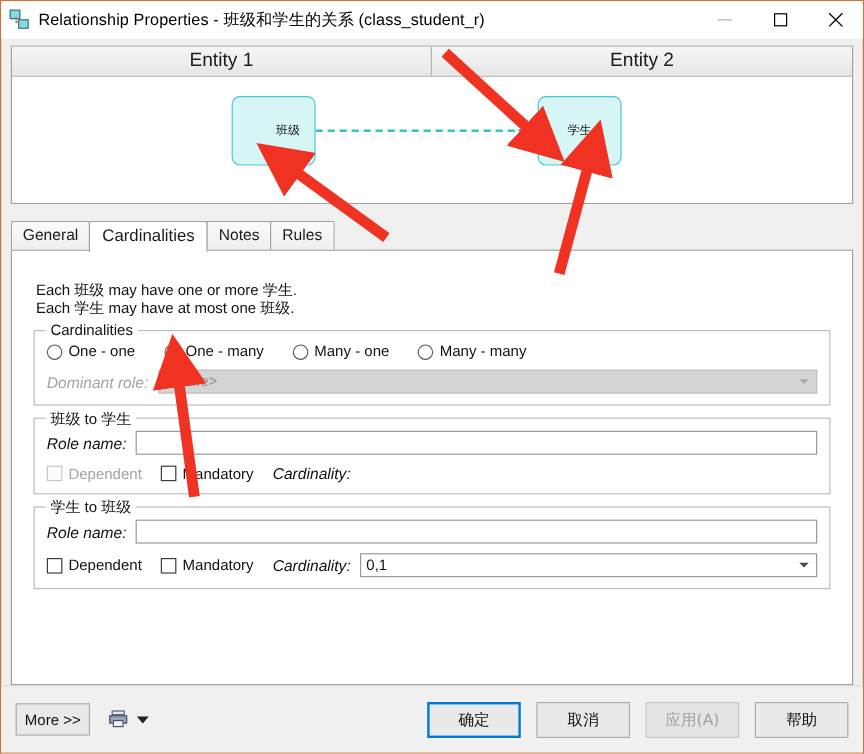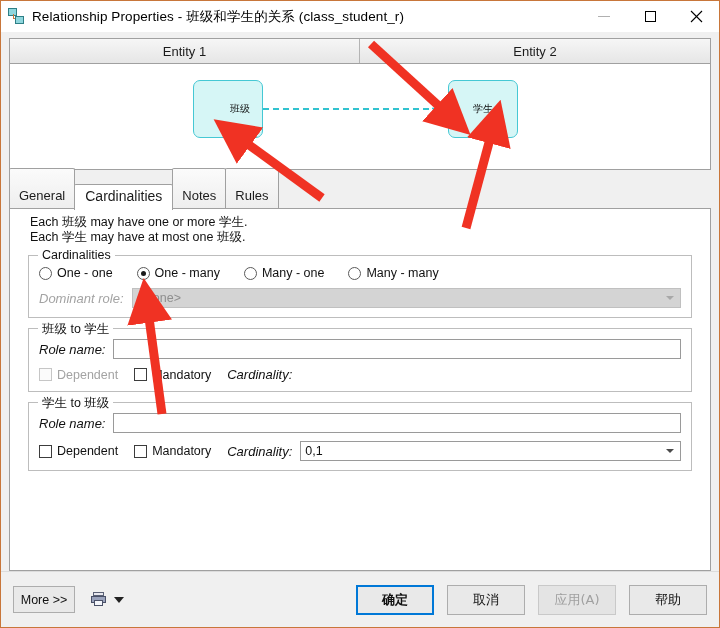--- a/index.html
+++ b/index.html
@@ -67,21 +67,21 @@
   .ent-headers{
     display:flex;height:24px;min-height:24px;
     border-bottom:1px solid #a0a0a0;
     background:#f0f0f0;
   }
   .ent-head{
     flex:1 1 50%;
     background:linear-gradient(#f6f6f6,#e6e6e6);
     border-right:1px solid #b4b4b4;
     display:flex;align-items:center;justify-content:center;
-    font-size:13px;color:#1b1b1b;
+    font-size:16px;color:#1b1b1b;
     box-sizing:border-box;
   }
   .ent-head:last-child{border-right:none;}
   .canvas{
     flex:1 1 auto;position:relative;background:#fff;
   }
   .ent-box{
     position:absolute;width:70px;height:58px;
     background:#d6f6f6;
     border:1.5px solid #45c8d4;
@@ -98,21 +98,21 @@
     border-top:2px dashed #32c2cf;
   }
   .crow{position:absolute;left:420px;top:36px;}
   
   .tabstrip{
     margin:14px 8px 0 8px;
     display:flex;align-items:flex-end;height:24px;
     position:relative;z-index:3;
   }
   .tab{
-    padding:19px 9px 4px 9px;
+    padding:3px 9px 4px 9px;
     border:1px solid #a0a0a0;
     border-bottom:none;
     background:linear-gradient(#fbfbfb,#eeeeee);
     font-size:13px;color:#1b1b1b;
     margin-right:-1px;
     line-height:16px;
     box-sizing:border-box;
     border-radius:2px 2px 0 0;
   }
   .tab.active{
@@ -123,21 +123,21 @@
     position:relative;z-index:4;
   }
   
   .tabpage{
     margin:0 8px 0 8px;
     border:1px solid #a0a0a0;
     background:#fff;
     flex:1 1 auto;
     box-sizing:border-box;
     position:relative;
-    padding:4px 12px 0 12px;
+    padding:24px 12px 0 12px;
   }
   .desc{
     font-size:12.5px;line-height:15px;color:#111;margin:2px 0 10px 8px;
   }
   
   .group{
     border:1px solid #bdbdbd;
     margin:0 6px 10px 6px;
     padding:10px 10px 9px 10px;
     position:relative;
@@ -202,21 +202,21 @@
   }
   .btn{
     min-width:78px;height:30px;
     border:1px solid #adadad;background:#e9e9e9;
     font-size:13px;color:#111;
     display:flex;align-items:center;justify-content:center;
     box-sizing:border-box;
     font-family:"DejaVu Sans","Liberation Sans",sans-serif;
   }
   .btn.small{min-width:62px;height:27px;font-size:12.5px;font-family:"Liberation Sans",sans-serif;}
-  .btn.default{border:2px solid #0078d7;background:#e9e9e9;font-weight:bold;}
+  .btn.default{border:2px solid #0078d7;background:#e9e9e9;}
   .btn.disabled{color:#a0a0a0;background:#e4e4e4;border-color:#c9c9c9;}
   .print-ico{
     width:15px;height:15px;margin-left:16px;position:relative;flex:0 0 auto;
   }
   .print-ico .top{position:absolute;left:2px;top:0;width:11px;height:4px;background:#e8e8ef;border:1px solid #5a6175;box-sizing:border-box;}
   .print-ico .body{position:absolute;left:0;top:4px;width:15px;height:7px;background:#9aa3bc;border:1px solid #4a5168;box-sizing:border-box;}
   .print-ico .paper{position:absolute;left:3px;top:8px;width:9px;height:6px;background:#f4f6fb;border:1px solid #4a5168;box-sizing:border-box;}
   .dd-tri{
     width:0;height:0;margin-left:8px;
     border-left:5px solid transparent;border-right:5px solid transparent;

